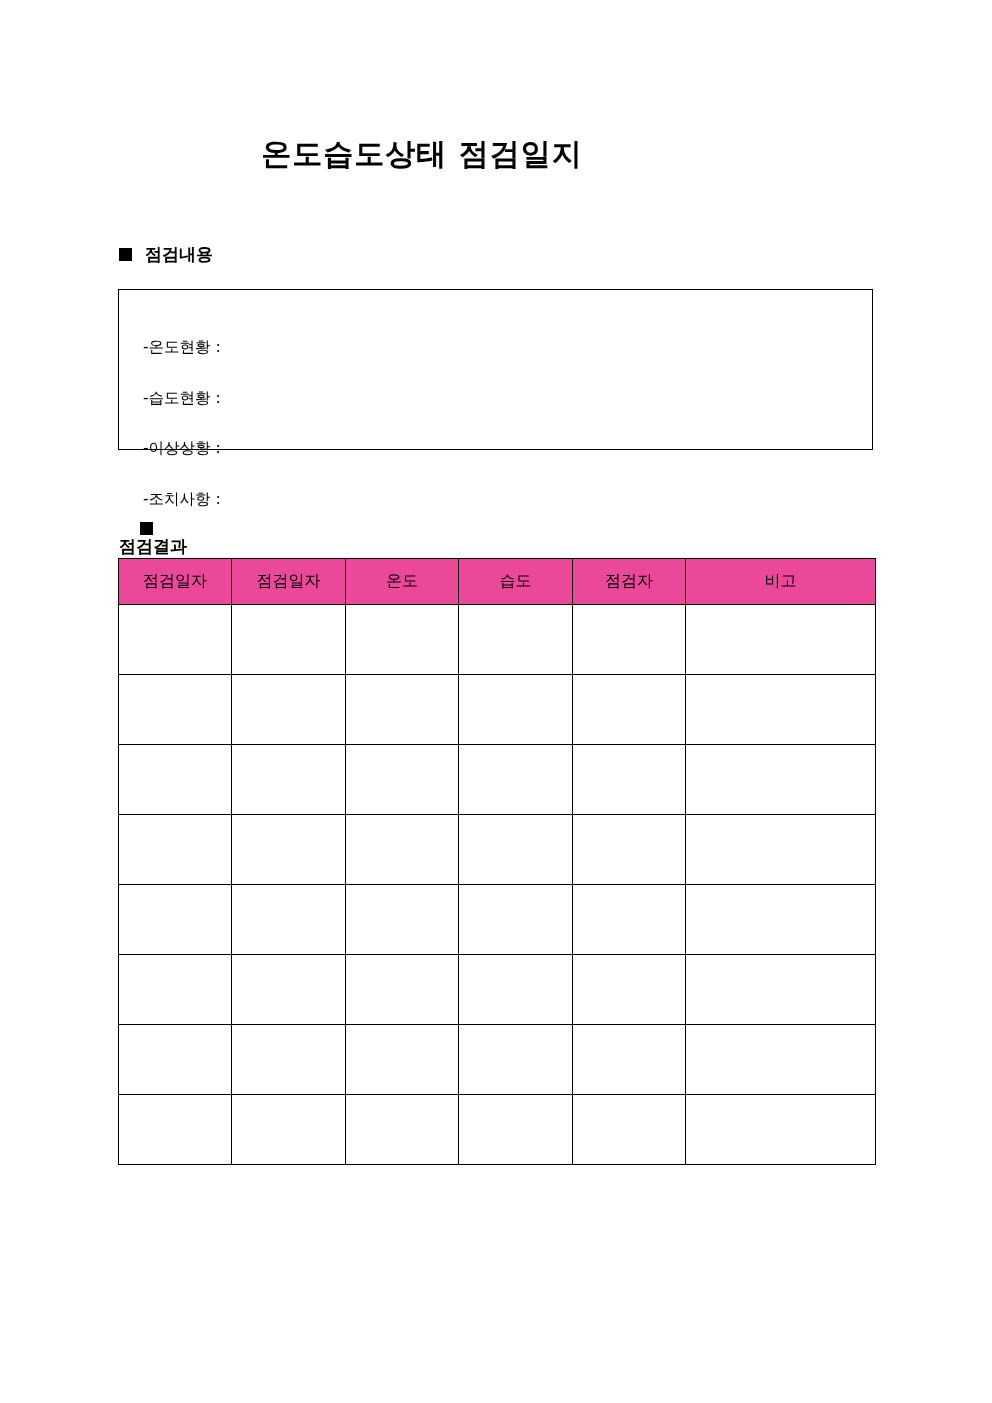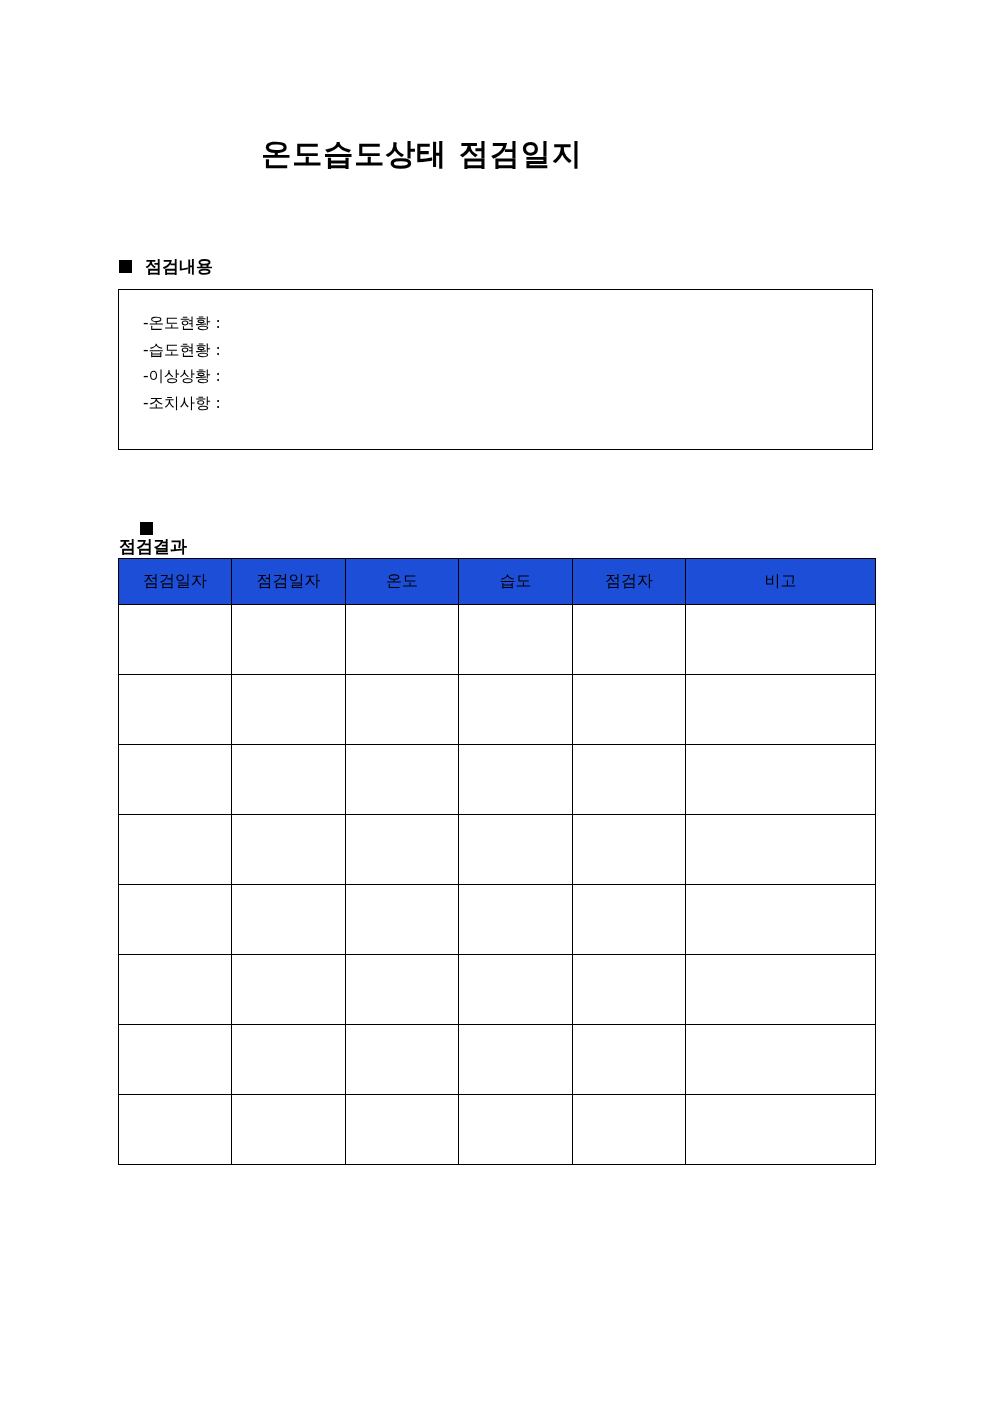--- a/index.html
+++ b/index.html
@@ -16,39 +16,39 @@
       display: flex; align-items: center;
     }
     .section-head .sq {
       display: inline-block; width: 13px; height: 13px; background: #000; margin-right: 13px;
     }
     .content-box {
       position: absolute; left: 118px; top: 289px; width: 755px; height: 161px;
       border: 1px solid #000; box-sizing: border-box;
     }
     .content-list { position: absolute; left: 24px; top: 20px; font-size: 15.5px; line-height: 26.5px; }
-    .content-list div { white-space: pre; }
+    .content-list div { white-space: pre; margin-top: 24px; }
     table.result {
       position: absolute; left: 118px; top: 558px; width: 757px;
       border-collapse: collapse; table-layout: fixed;
     }
     table.result th, table.result td {
       border: 1.5px solid #000; padding: 0; text-align: center;
     }
     table.result th {
-      background: #1d4ed8; height: 45px; font-weight: normal; font-size: 16px;
+      background: #ec4899; height: 45px; font-weight: normal; font-size: 16px;
     }
     table.result td { height: 69px; }
   </style>
 </head>
 <body>
 
 <div class="title">온도습도상태 점검일지</div>
 
-<div class="section-head" style="top:255px;align-items:center;">
+<div class="section-head" style="top:243px;align-items:center;">
   <span class="sq"></span>
   <span>점검내용</span>
 </div>
 
 <div class="content-box">
   <div class="content-list">
     <div>-온도현황 :</div>
     <div>-습도현황 :</div>
     <div>-이상상황 :</div>
     <div>-조치사항 :</div>

